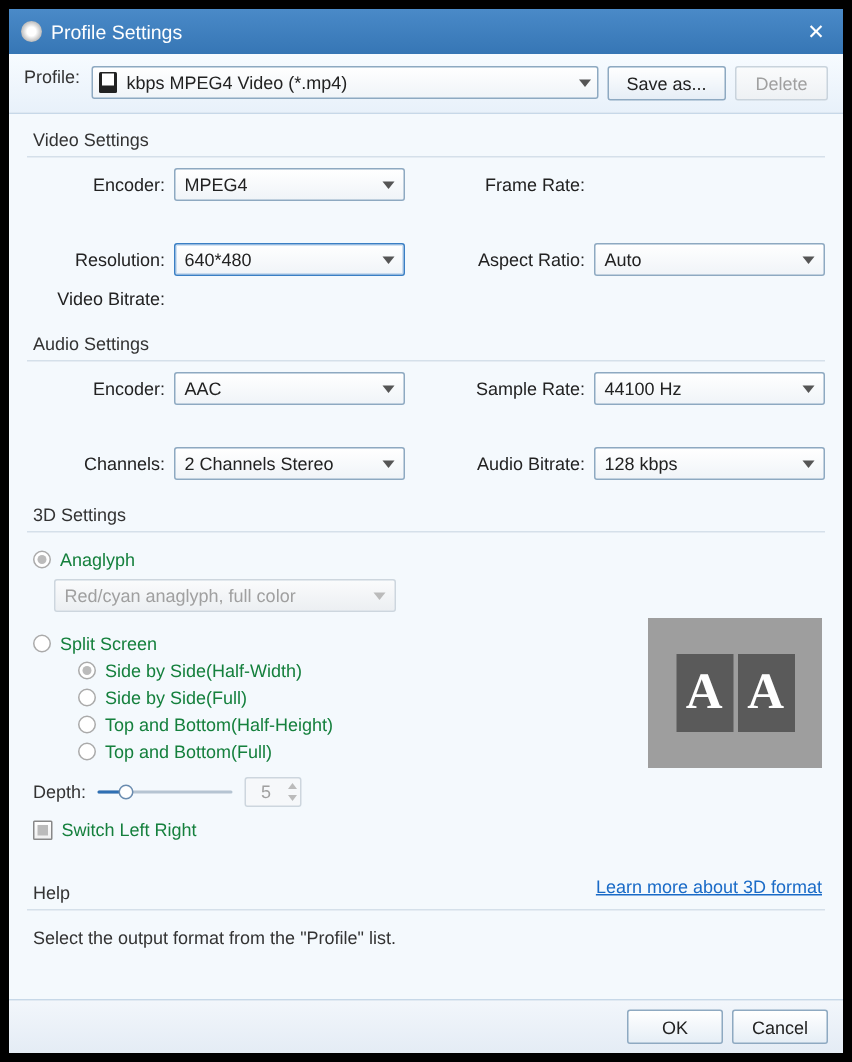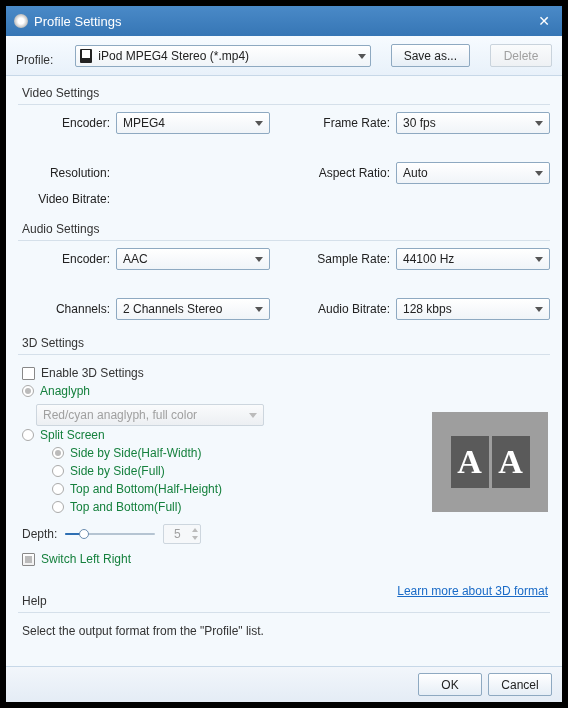--- a/index.html
+++ b/index.html
@@ -29,22 +29,22 @@
   font-size: 13px;
 }
 .titlebar .icon { width: 14px; height: 14px; background: radial-gradient(circle,#fff 30%,#ccc 60%,#888); border-radius: 50%; margin-right: 6px; }
 .titlebar .title { flex: 1; }
 .titlebar .close { width: 20px; height: 20px; display:flex; align-items:center; justify-content:center; cursor:pointer; font-size:14px; }
 .toprow {
   background: linear-gradient(#f7fbff,#e8f1fa);
   border-bottom: 1px solid #c7d8e8;
   padding: 8px 10px;
   display: flex;
-  align-items: flex-end;
-  gap: 20px;
+  align-items: flex-start;
+  gap: 6px;
 }
 .toprow .plabel { color: #333; margin-right:2px; }
 .profile-combo {
   flex: 1;
   height: 22px;
   border: 1px solid #8ea9c1;
   background: linear-gradient(#fff,#f0f4f8);
   display: flex;
   align-items: center;
   padding: 0 4px;
@@ -186,48 +186,48 @@
   <div class="titlebar">
     <div class="icon"></div>
     <div class="title">Profile Settings</div>
     <div class="close">✕</div>
   </div>
 
   <div class="toprow">
     <span class="plabel">Profile:</span>
     <div class="profile-combo">
       <div class="device-icon"></div>
-      <span class="txt">iPod MPEG4 Stereo (*.mp4)</span>
+      <span class="txt">kbps MPEG4 Video (*.mp4)</span>
       <div class="car"></div>
     </div>
     <button class="btn">Save as...</button>
     <button class="btn disabled">Delete</button>
   </div>
 
   <div class="body">
 
     <div class="group">
       <div class="group-title">Video Settings</div>
       <div class="grid2">
         <div class="field">
           <span class="flabel">Encoder:</span>
           <div class="combo">
               <span class="txt">MPEG4</span>
               <div class="car"></div>
             </div>
         </div>
         <div class="field">
           <span class="flabel">Frame Rate:</span>
-          <div class="combo">
-              <span class="txt">30 fps</span>
-              <div class="car"></div>
-            </div>
         </div>
         <div class="field">
           <span class="flabel">Resolution:</span>
+          <div class="combo hl">
+              <span class="txt">640*480</span>
+              <div class="car"></div>
+            </div>
         </div>
         <div class="field">
           <span class="flabel">Aspect Ratio:</span>
           <div class="combo">
               <span class="txt">Auto</span>
               <div class="car"></div>
             </div>
         </div>
       </div>
       <div class="single-col" style="margin-top:8px">
@@ -267,29 +267,25 @@
               <span class="txt">128 kbps</span>
               <div class="car"></div>
             </div>
         </div>
       </div>
     </div>
 
     <div class="group">
       <div class="group-title">3D Settings</div>
       <div class="threeD-inner">
-        <div class="chk-row">
-          <div class="checkbox"></div>
-          <span>Enable 3D Settings</span>
-        </div>
         <div class="chk-row disabled-text">
           <span class="radio sel"></span>
           <span>Anaglyph</span>
         </div>
-        <div class="sub" style="margin-top:4px;margin-bottom:0">
+        <div class="sub" style="margin-top:4px;margin-bottom:12px">
           <div class="dis-combo">
               <span class="txt">Red/cyan anaglyph, full color</span>
               <div class="car"></div>
             </div>
         </div>
         <div class="chk-row disabled-text">
           <span class="radio"></span>
           <span>Split Screen</span>
         </div>
         <div class="chk-row sub2 disabled-text">

